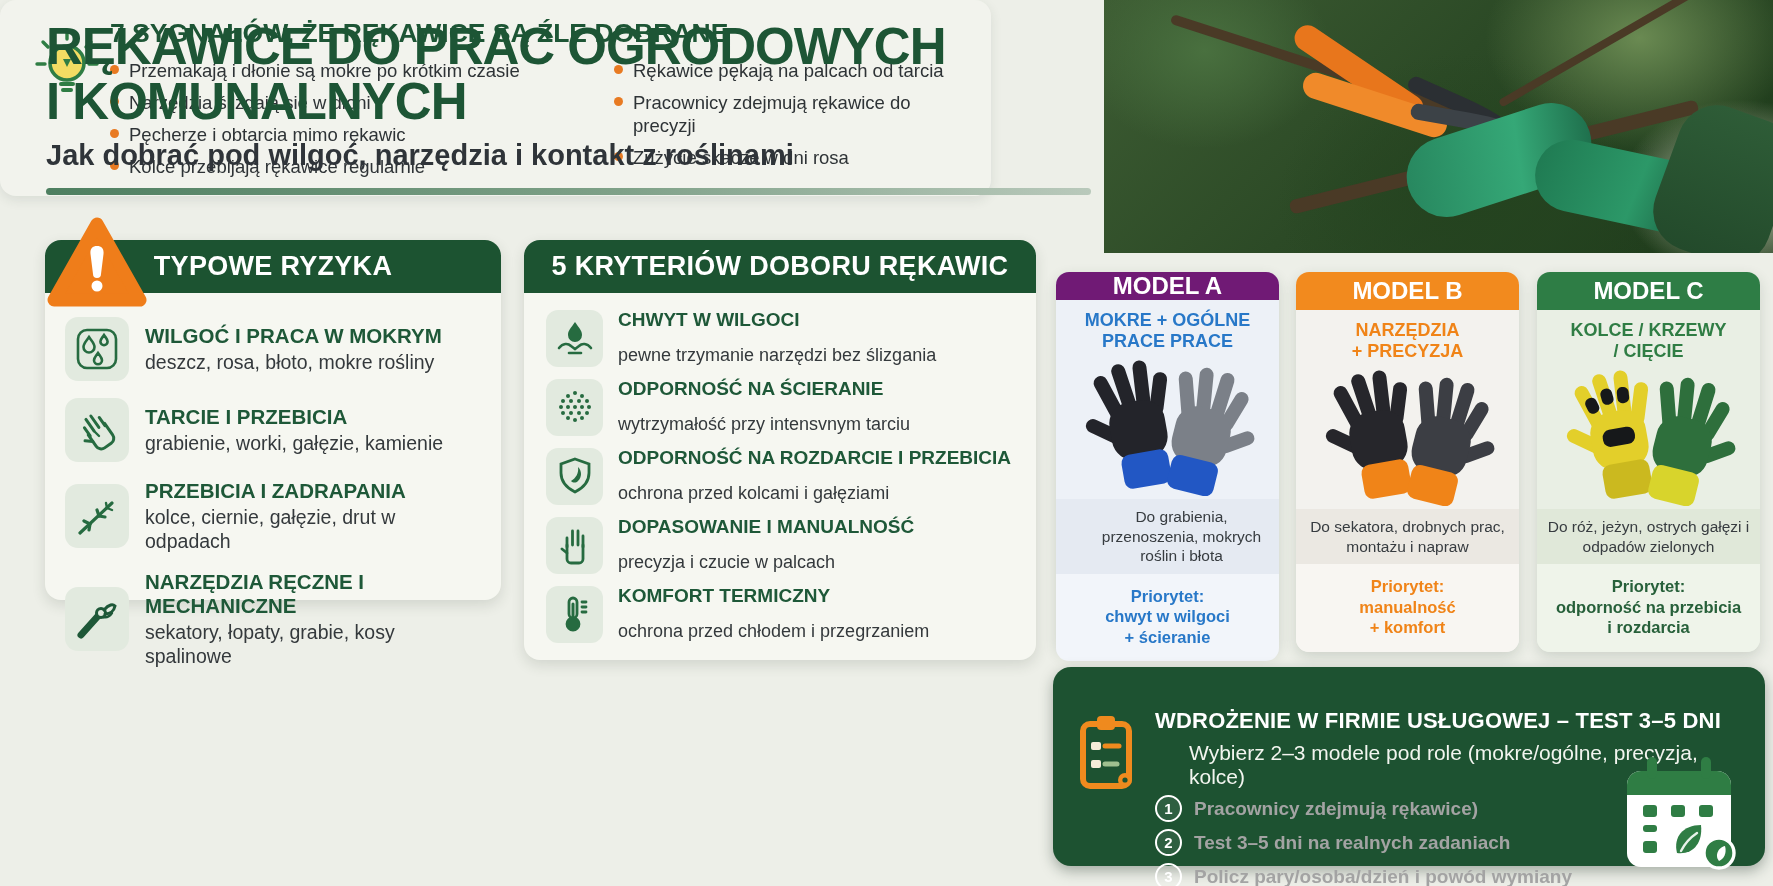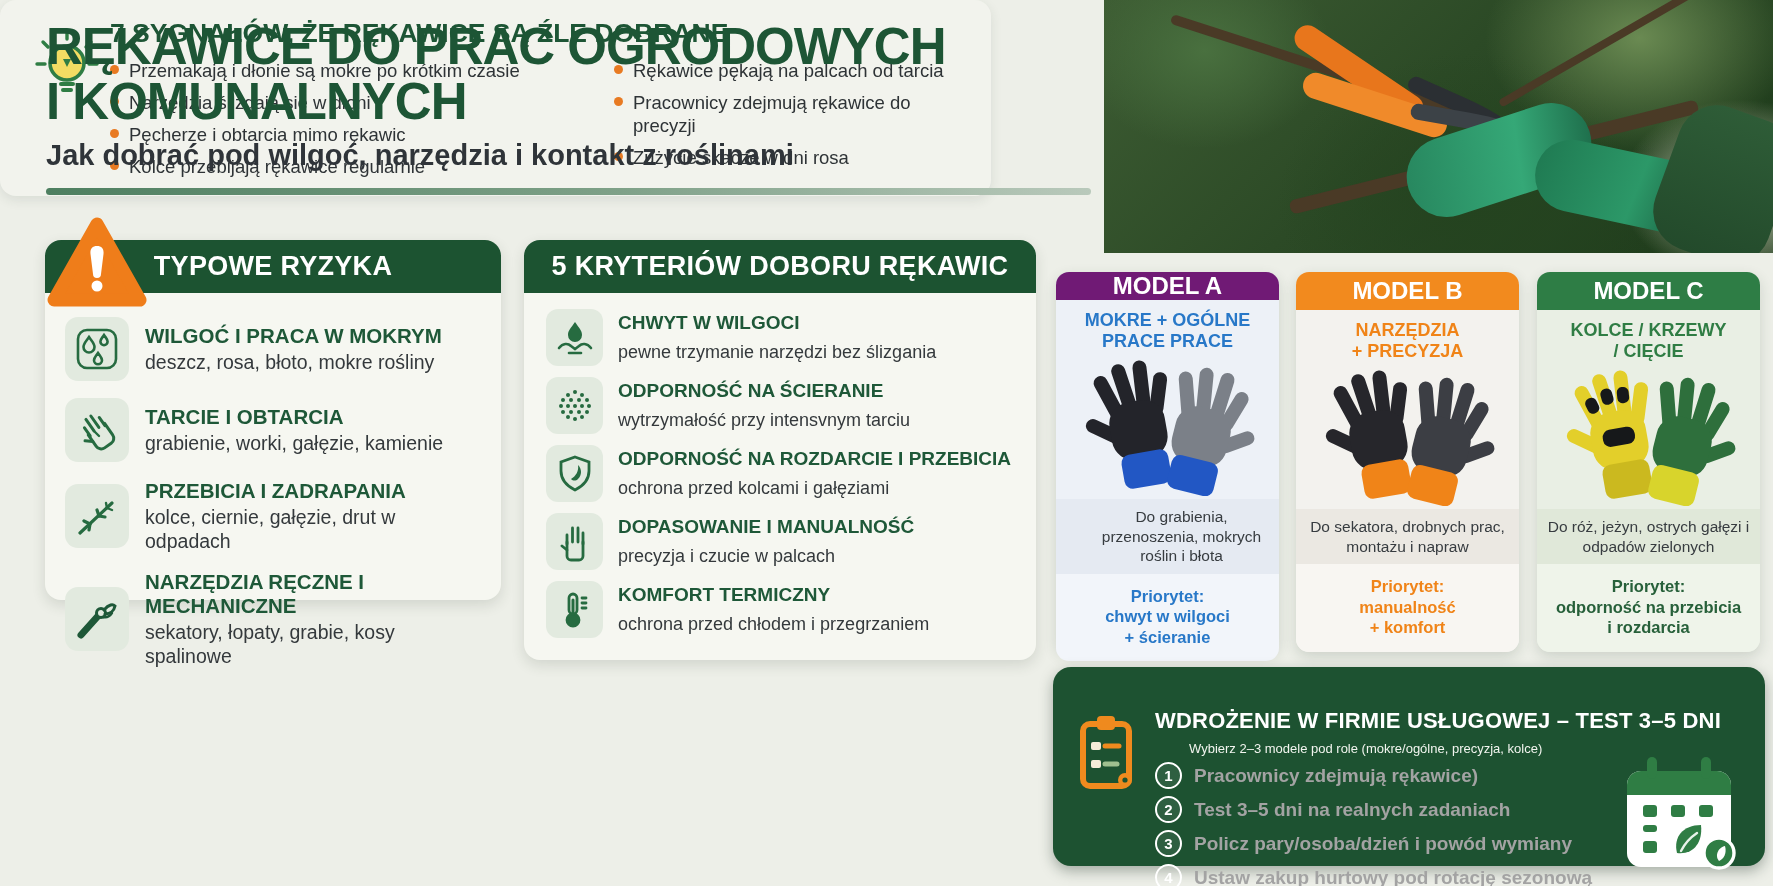--- a/index.html
+++ b/index.html
@@ -57,21 +57,21 @@
   .row-text{ min-width:0; }
   .row-title{ color:#1e5838; font-weight:bold; font-size:20.5px; line-height:1.18; }
   .row-desc{ color:#34393c; font-size:19.5px; margin-top:3px; line-height:1.2; }
 
   
   .criteria{ left:524px; top:240px; width:512px; height:420px; }
   .crit-rows{ padding:16px 14px 8px 22px; display:flex; flex-direction:column; gap:11px; }
   .criteria .icon-tile{ width:57px; height:57px; border-radius:12px; }
   .criteria .row{ gap:15px; }
   .criteria .row-title{ font-size:19px; }
-  .criteria .row-desc{ font-size:18px; margin-top:8px; }
+  .criteria .row-desc{ font-size:18px; margin-top:14px; }
 
   
   .model-card{ position:absolute; top:272px; width:223px; height:380px; border-radius:13px;
                box-shadow:0 5px 14px rgba(40,60,45,.16); display:flex; flex-direction:column; }
   .mc-a{ left:1056px; background:#edf1f7; }
   .mc-b{ left:1296px; background:#f3f2ee; }
   .mc-c{ left:1537px; background:#e9efe4; }
   .model-header{ height:45px; border-radius:13px 13px 0 0; display:flex; align-items:center;
                  justify-content:center; color:#fff; font-weight:bold; font-size:24px; }
   .mc-a .model-header{ background:#701a75; }
@@ -107,21 +107,21 @@
   .sig-item{ display:flex; align-items:flex-start; gap:10px; font-size:18.5px; color:#2e3336; line-height:1.25; }
   .dot{ flex:0 0 auto; width:9px; height:9px; border-radius:50%; background:#e87a22; margin-top:6px; }
 
   
   .impl{ position:absolute; left:1053px; top:667px; width:712px; height:199px; background:#1d5231;
          border-radius:18px; box-shadow:0 5px 14px rgba(20,40,28,.35); color:#fff; padding:16px 18px 12px 22px; }
   .impl-inner{ display:flex; gap:16px; height:100%;margin-top:25px; }
   .clip-wrap{ flex:0 0 64px; padding-top:6px; }
   .impl-content{ flex:1; min-width:0; position:relative; }
   .impl-title{ font-weight:bold; font-size:22px; letter-spacing:.2px; }
-  .impl-intro{ font-size:13px; margin:7px 0 6px 34px; color:#f2f5ef; }
+  .impl-intro{ font-size:21px; margin:7px 0 6px 34px; color:#f2f5ef; }
   .steps{ display:flex; flex-direction:column; gap:7px; }
   .step{ display:flex; align-items:center; gap:12px; }
   .step-num{ flex:0 0 auto; width:27px; height:27px; border-radius:50%; border:2.5px solid #fff;
              display:flex; align-items:center; justify-content:center; font-weight:bold; font-size:15px;
              background:rgba(255,255,255,.08); }
   .step-text{ font-size:19px; color:#a3a3a3;font-weight:bold; }
   .calendar-wrap{ position:absolute; right:2px; bottom:4px; width:128px; height:122px; }
 
   svg{ display:block; }
 </style>
@@ -183,21 +183,21 @@
               <path d="M14 24 v-10"></path>
                 <path d="M20 22 v-14"></path>
                 <path d="M26 22 v-14"></path>
                 <path d="M32 24 v-10"></path>
               <path d="M13 30 l-6-5"></path>
             </g>
             <path d="M20 24 l5 5" stroke-width="2.4"></path>
           </svg>
         </span>
         <div class="row-text">
-          <div class="row-title">TARCIE I OBTARCIA</div>
+          <div class="row-title">TARCIE I PRZEBICIA</div>
           <div class="row-desc">grabienie, worki, gałęzie, kamienie</div>
         </div>
       </div>
       <div class="row">
         <span class="icon-tile">
           <svg width="46" height="46" viewBox="0 0 46 46" fill="none" stroke="#266b40" stroke-width="3.2" stroke-linecap="round">
             <path d="M6 40 L38 10"></path>
             <path d="M16 31 l-6-3"></path>
               <path d="M16 31 l-1 6"></path>
             <path d="M25 23 l-2-6"></path>

